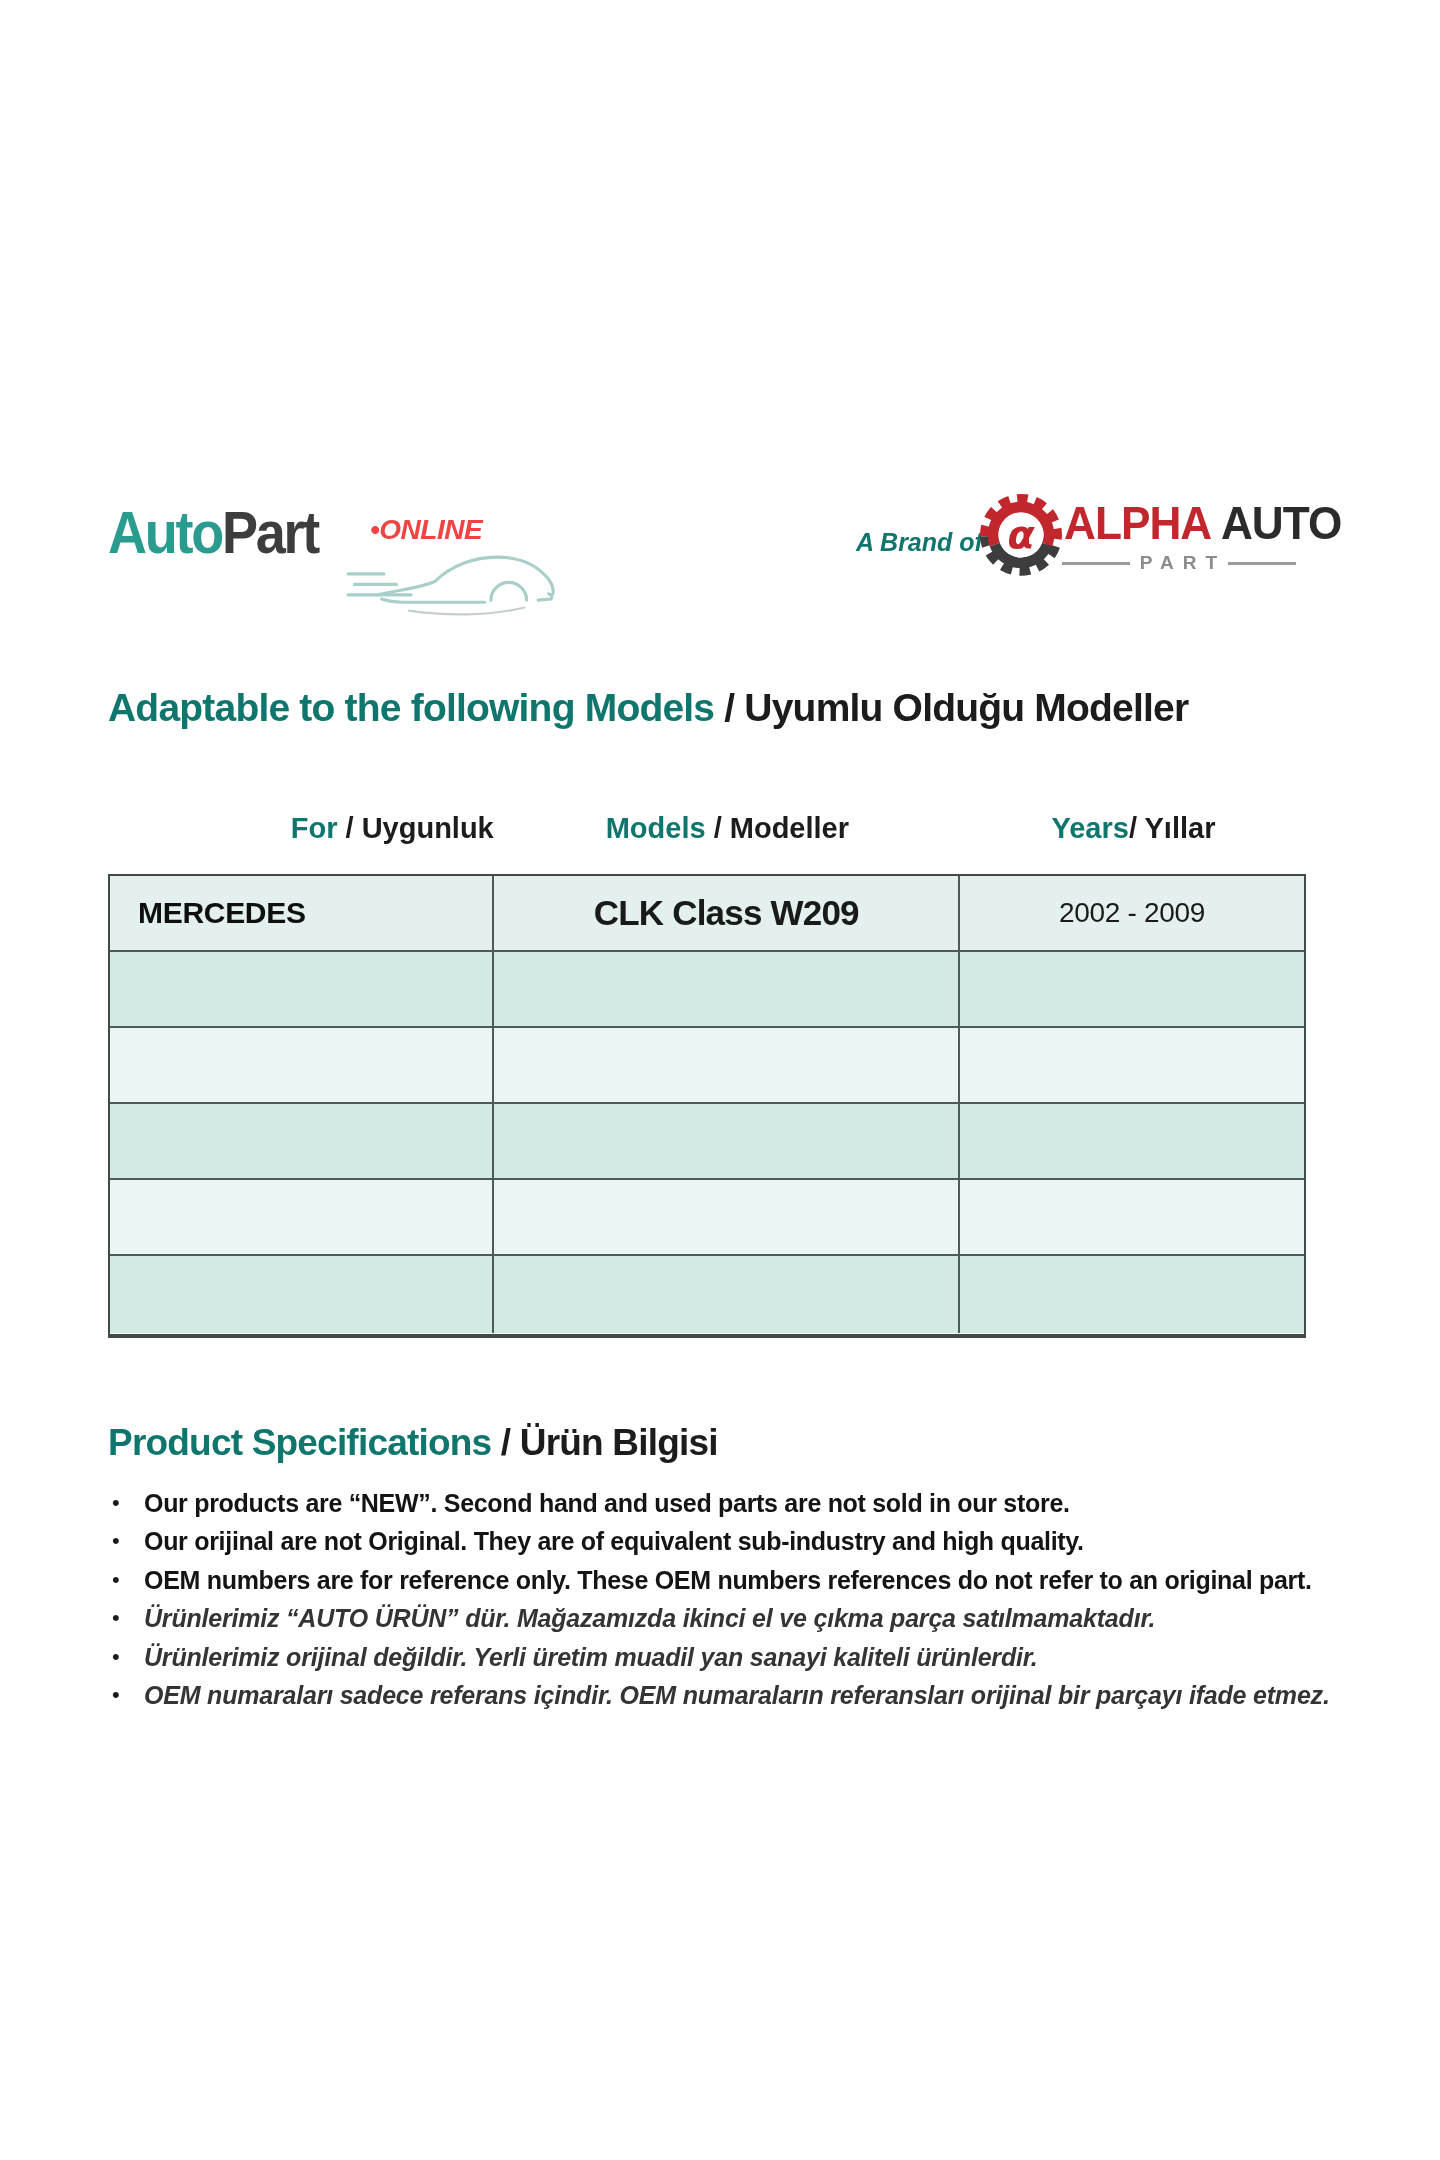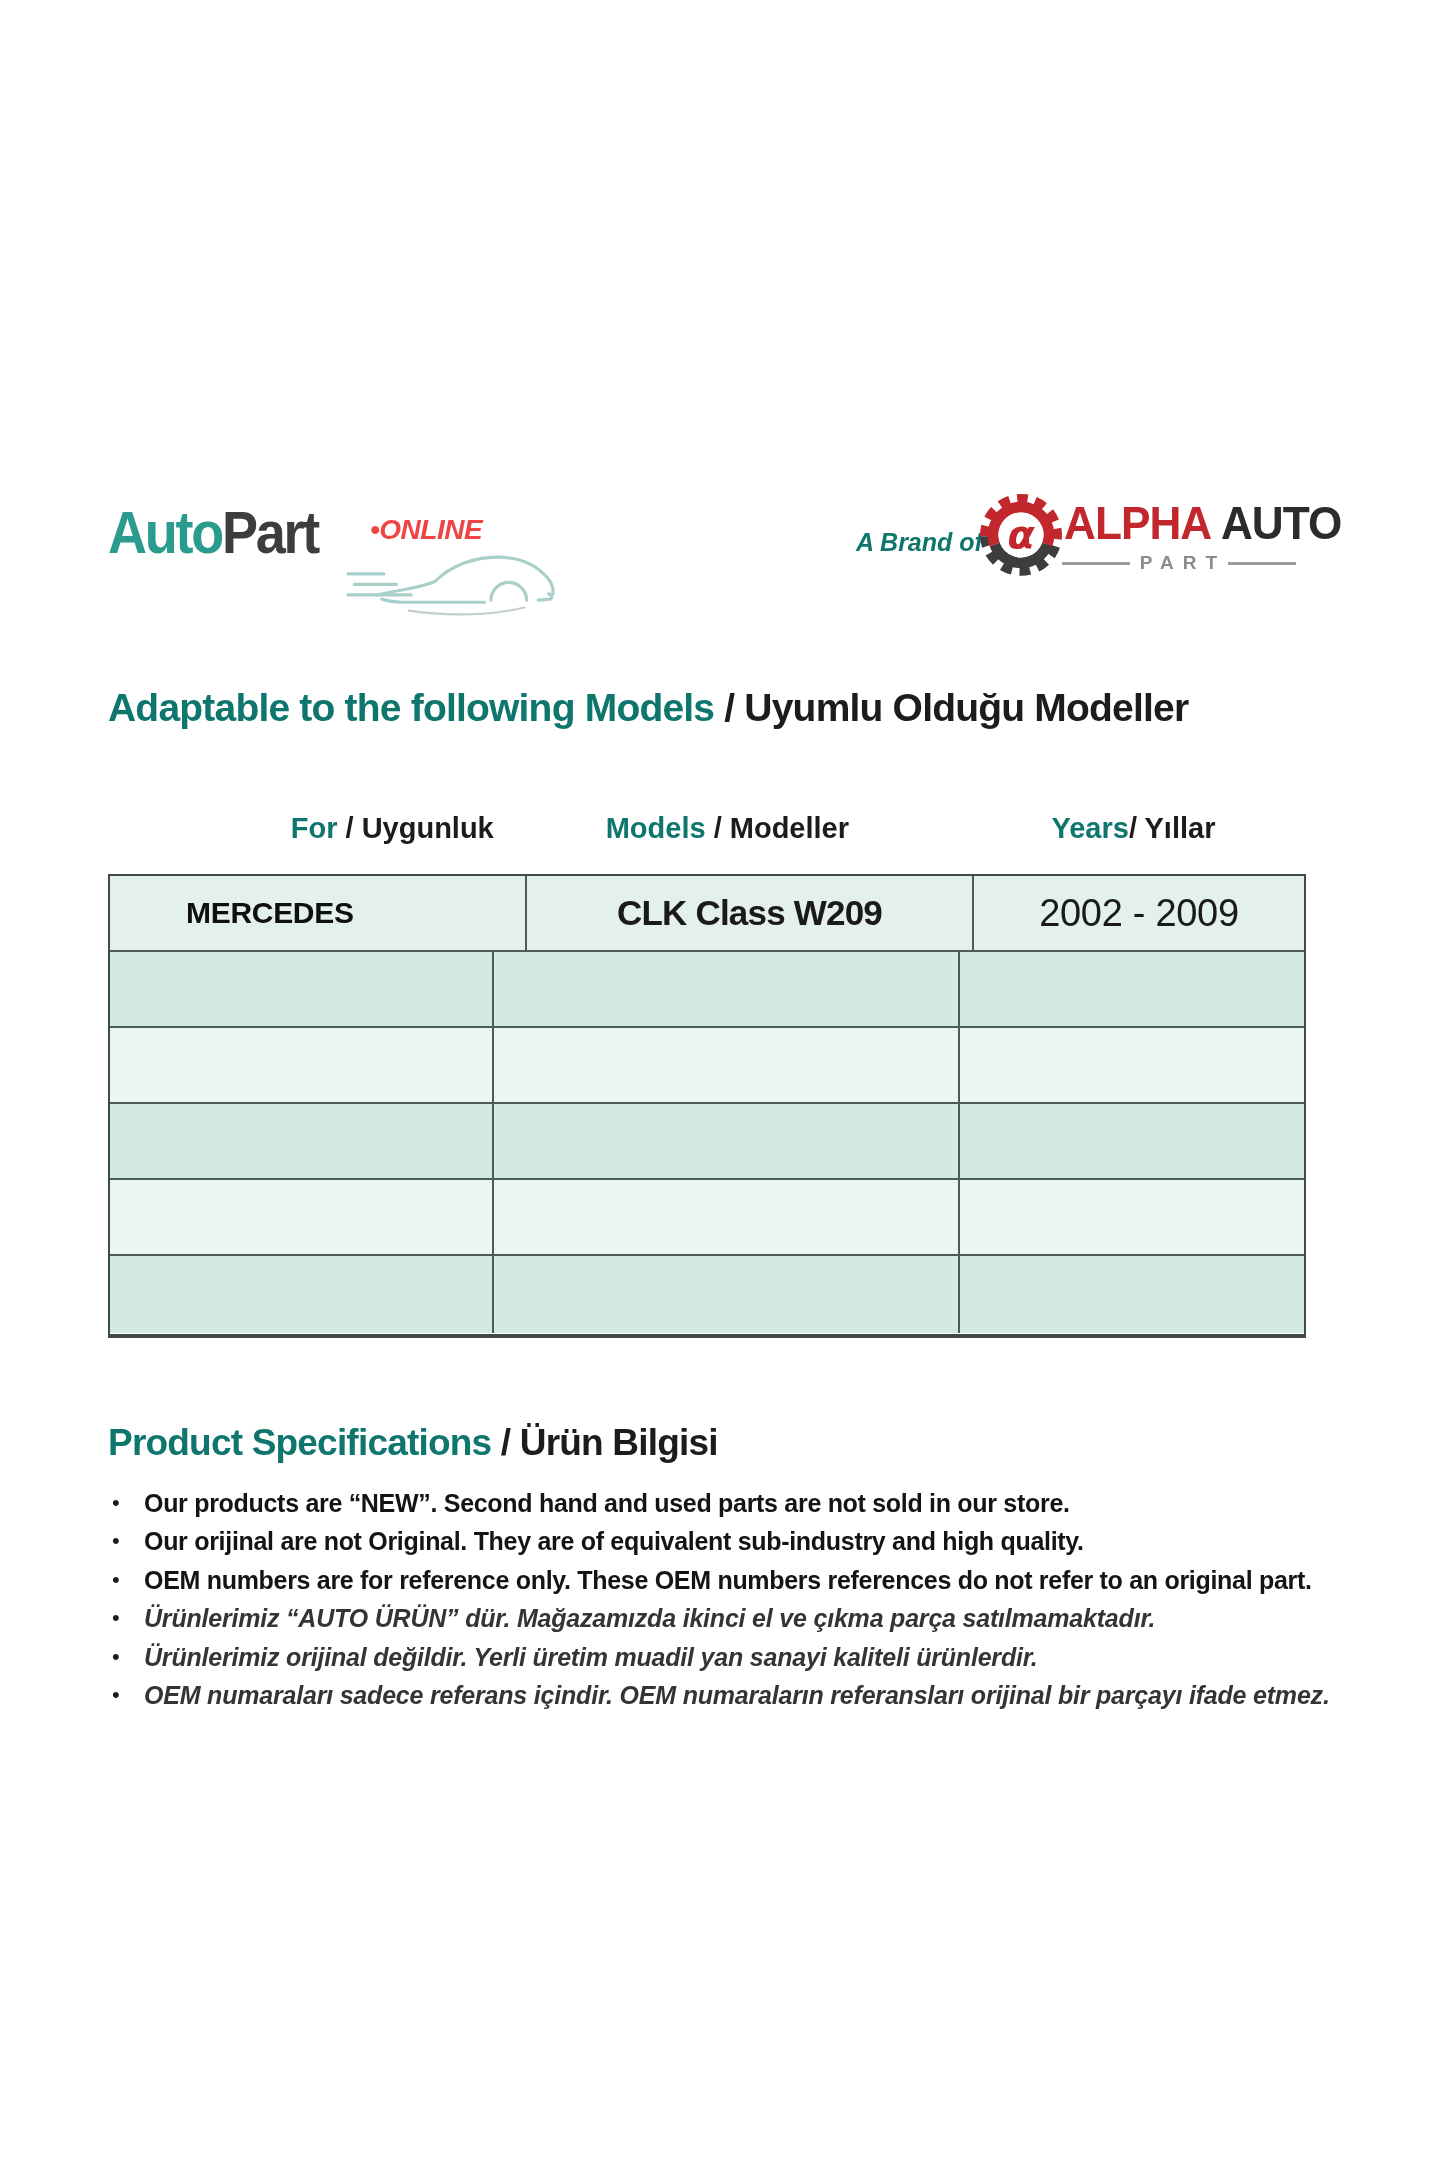--- a/index.html
+++ b/index.html
@@ -43,26 +43,26 @@
   .thead .col2,.thead .col3{text-align:center;}
 
   .mtable{position:absolute;left:108px;top:874px;width:1198px;height:464px;
     border:2px solid #434b49;border-bottom-width:4px;box-sizing:border-box;}
   .trow{display:flex;height:76.1px;border-bottom:2px solid #4e5a57;box-sizing:border-box;}
   .trow:last-child{border-bottom:none;}
   .cell{box-sizing:border-box;border-right:2px solid #4e5a57;display:flex;align-items:center;}
   .cell:last-child{border-right:none;}
   .cell.col1{padding-left:28px;}
   .cell.col2,.cell.col3{justify-content:center;}
-  .r-first{background:#e3f0ed;padding-left:48px;}
+  .r-first{background:#e3f0ed;}
   .r-dark{background:#d2e9e4;}
   .r-light{background:#eaf6f3;}
   .make{font-size:30px;font-weight:700;color:#0f0f0f;letter-spacing:-0.3px;}
   .model{font-size:35px;font-weight:600;color:#1a1a1a;letter-spacing:-0.8px;}
-  .years{font-size:38px;font-weight:500;color:#1a1a1a;letter-spacing:-0.3px;}
+  .years{font-size:28px;font-weight:500;color:#1a1a1a;letter-spacing:-0.3px;}
 
   
   .bullets{position:absolute;left:112px;top:1488px;width:1270px;list-style:none;margin:0;padding:0;}
   .bullets li{display:flex;align-items:flex-start;height:38.4px;font-size:25px;line-height:30px;}
   .bullets .mark{width:32px;flex:0 0 32px;font-size:22px;line-height:30px;color:#1c1c1c;}
   li.lang-en .txt{font-weight:700;color:#141414;letter-spacing:-0.3px;}
   li.lang-tr .txt{font-style:italic;font-weight:600;color:#343434;letter-spacing:-0.2px;}
 </style>
 </head>
 <body>

